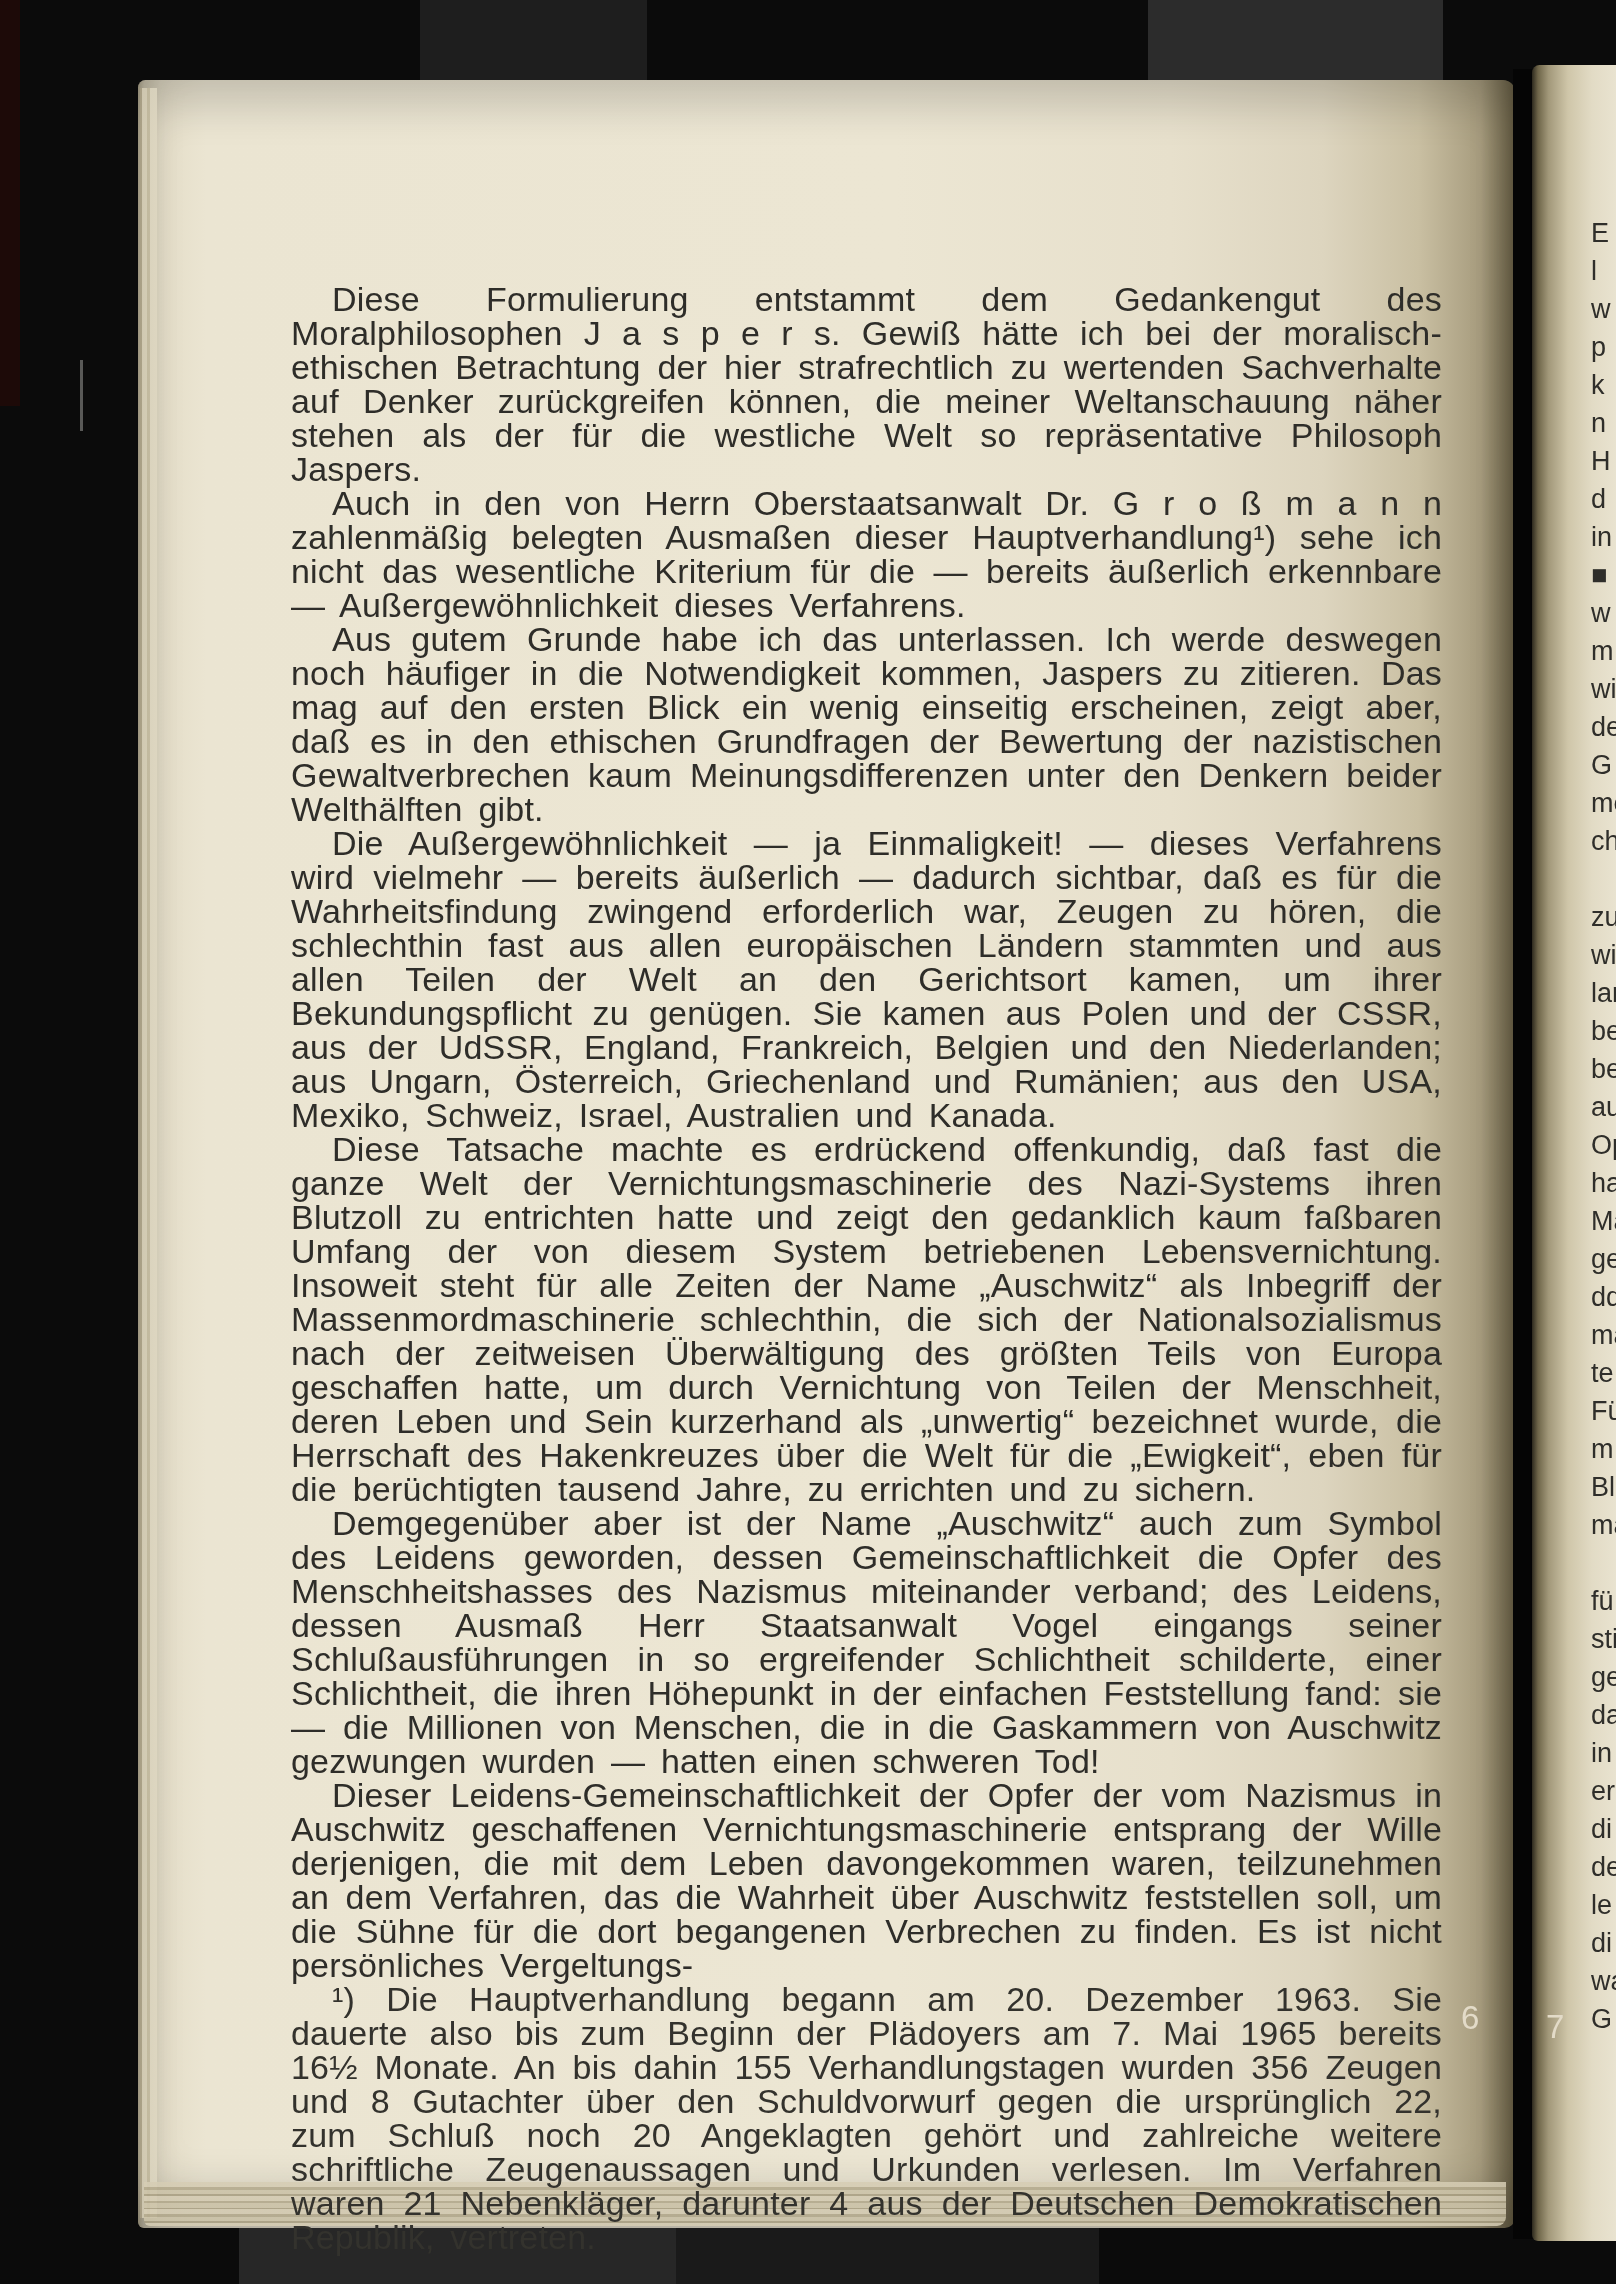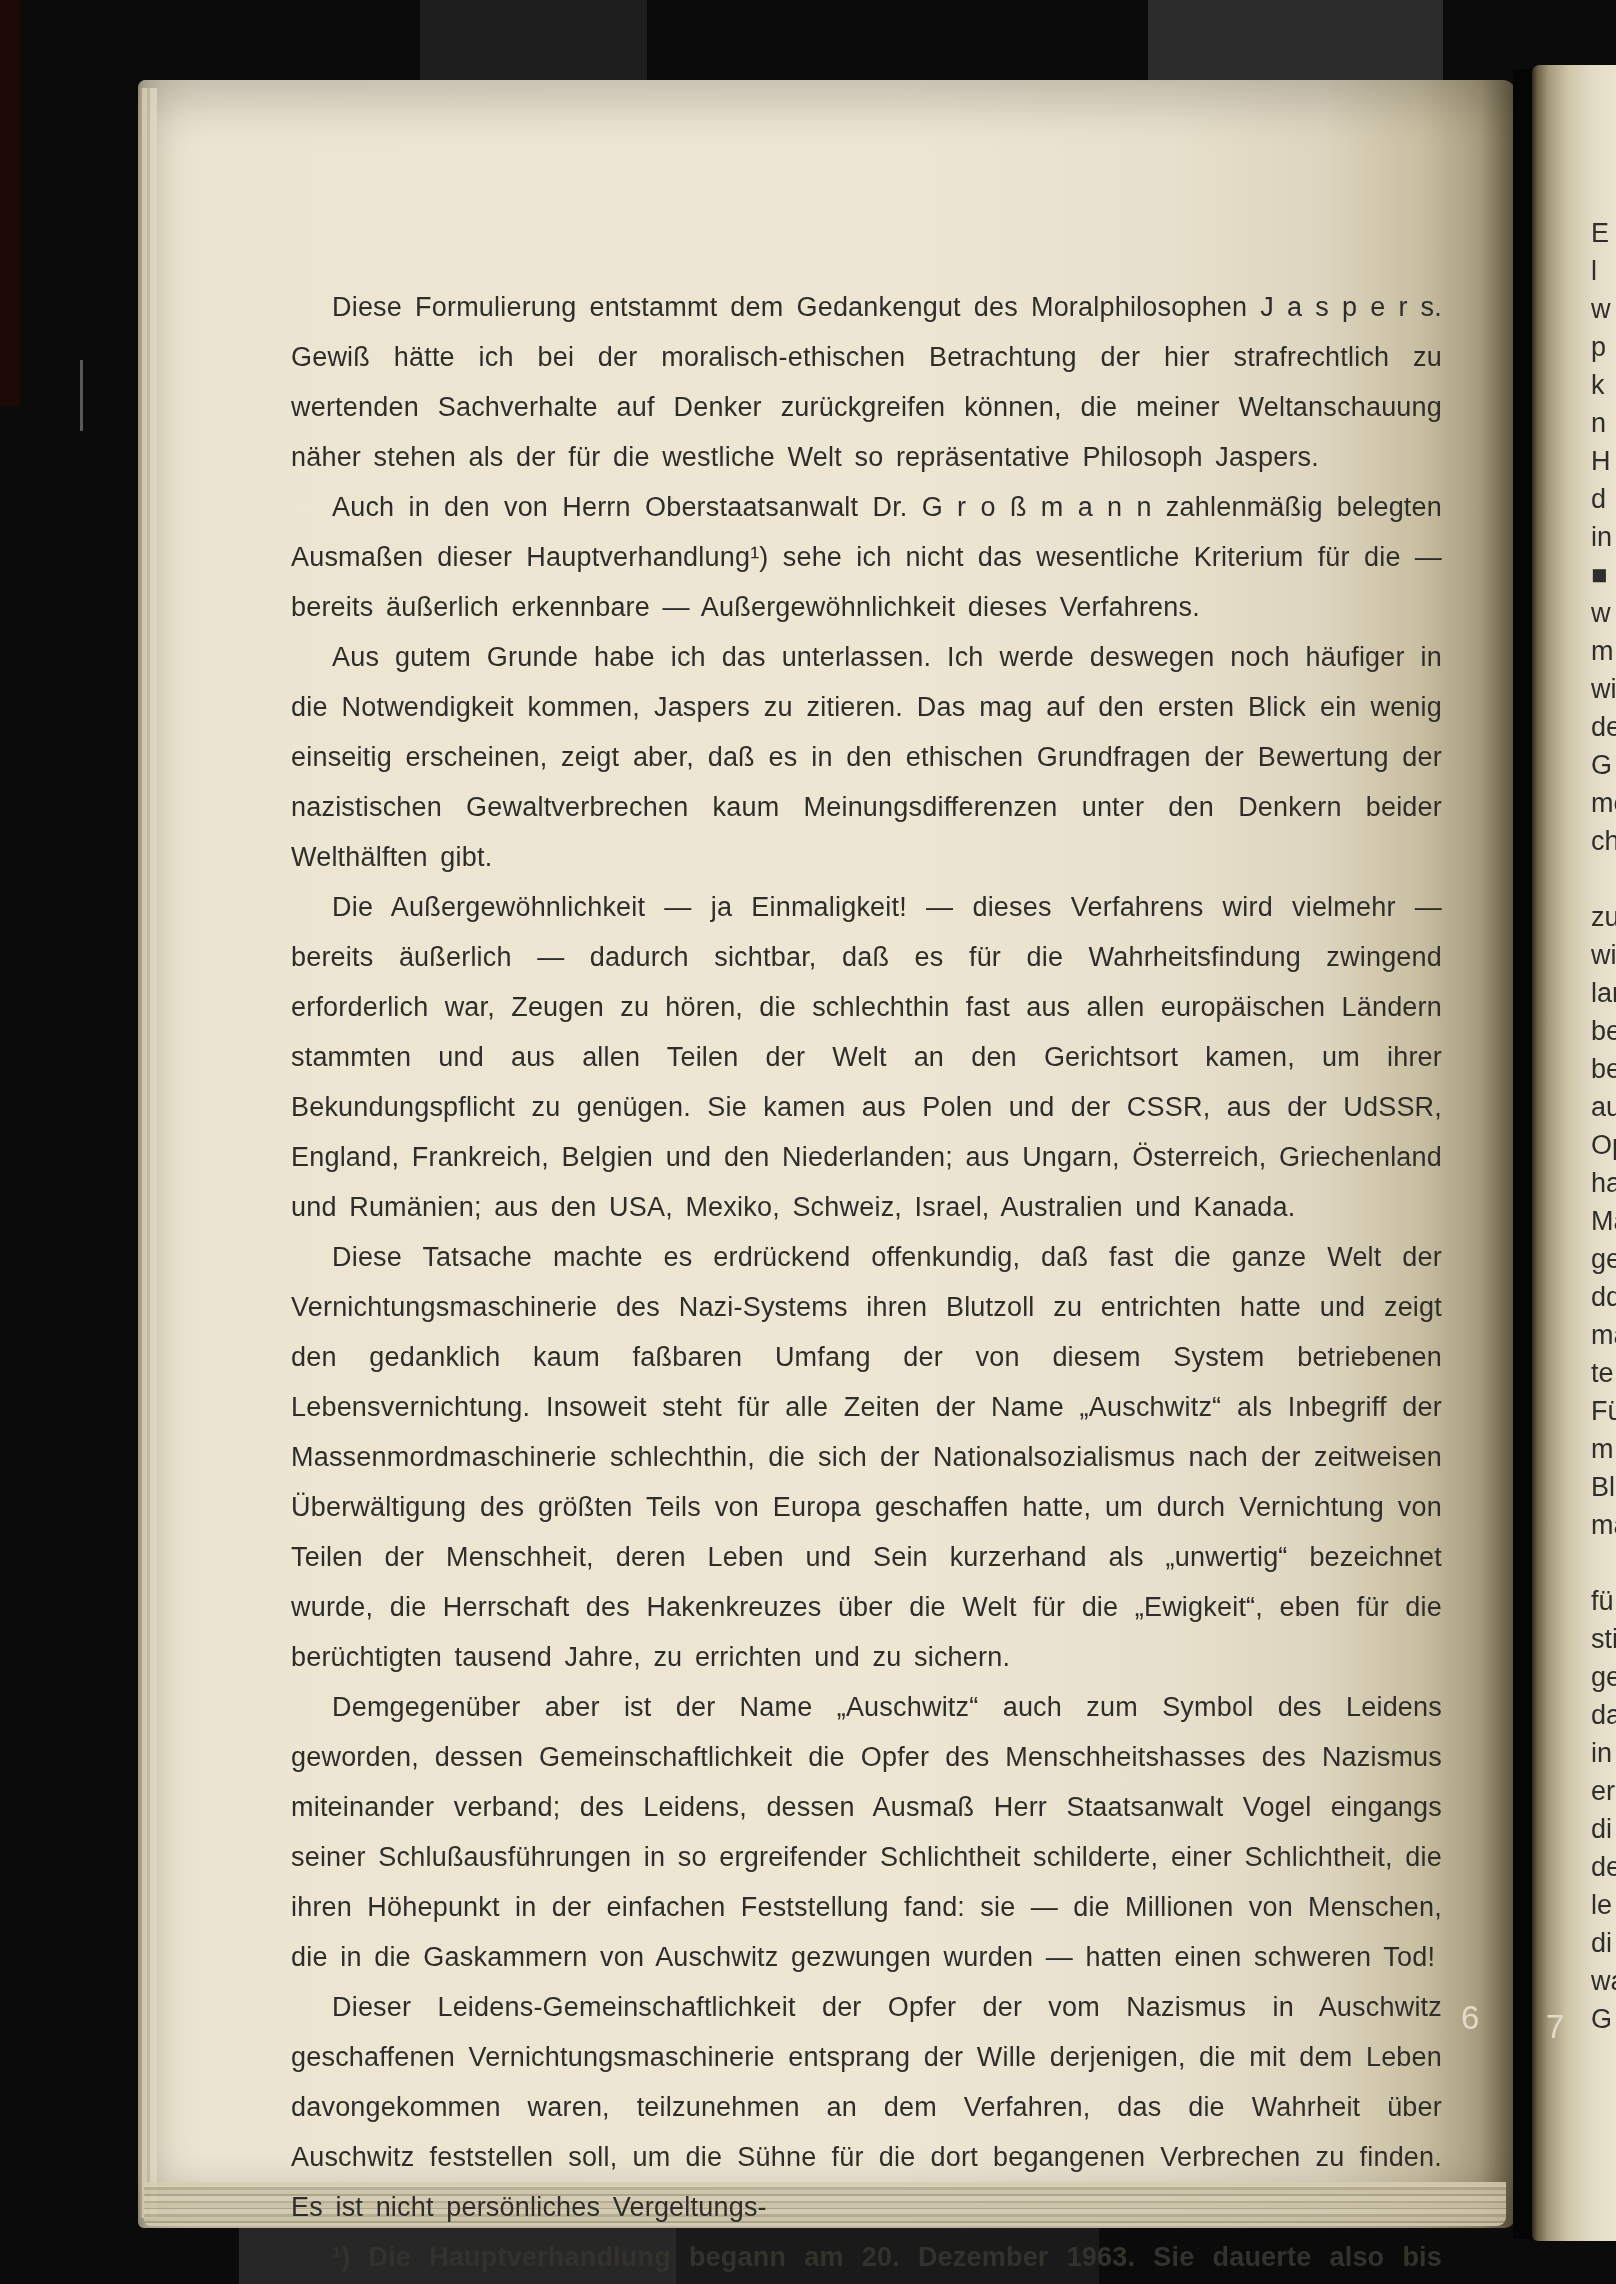--- a/index.html
+++ b/index.html
@@ -43,28 +43,28 @@
     border-radius: 0 0 9px 6px; opacity: .85;
   }
 
   
   .text-block {
     position: absolute; left: 153px; top: 202px; width: 1151px;
     color: #2e2d29;
   }
   .text-block p {
     margin: 0; text-indent: 41px; text-align: justify;
-    font-size: 27px; line-height: 50px;
+    font-size: 34px; line-height: 34px;
     word-spacing: 0.18em; letter-spacing: 0.2px;
     hyphens: auto;
   }
   .footnote {
     margin-top: 32px; text-indent: 25.6px; text-align: justify;
     font-size: 20.3px; line-height: 29px;
-    word-spacing: 0.06em; color: #33322d; font-weight: bold;
+    word-spacing: 0.06em; color: #33322d;
   }
 
   
   .gutter-gap { position: absolute; left: 1513px; top: 69px; width: 22.6px; height: 2170px; background: #050505; }
 
   
   .page-right {
     position: absolute; left: 1532px; top: 65px; width: 84px; height: 2176px;
     border-radius: 7.5px 0 0 6px;
     background: linear-gradient(90deg, #2e2a1e 0px, #6e6549 6px, #a2987a 16.6px, #cfc6a9 36px, #e2dbc5 60px, #e9e3d0 84px);

